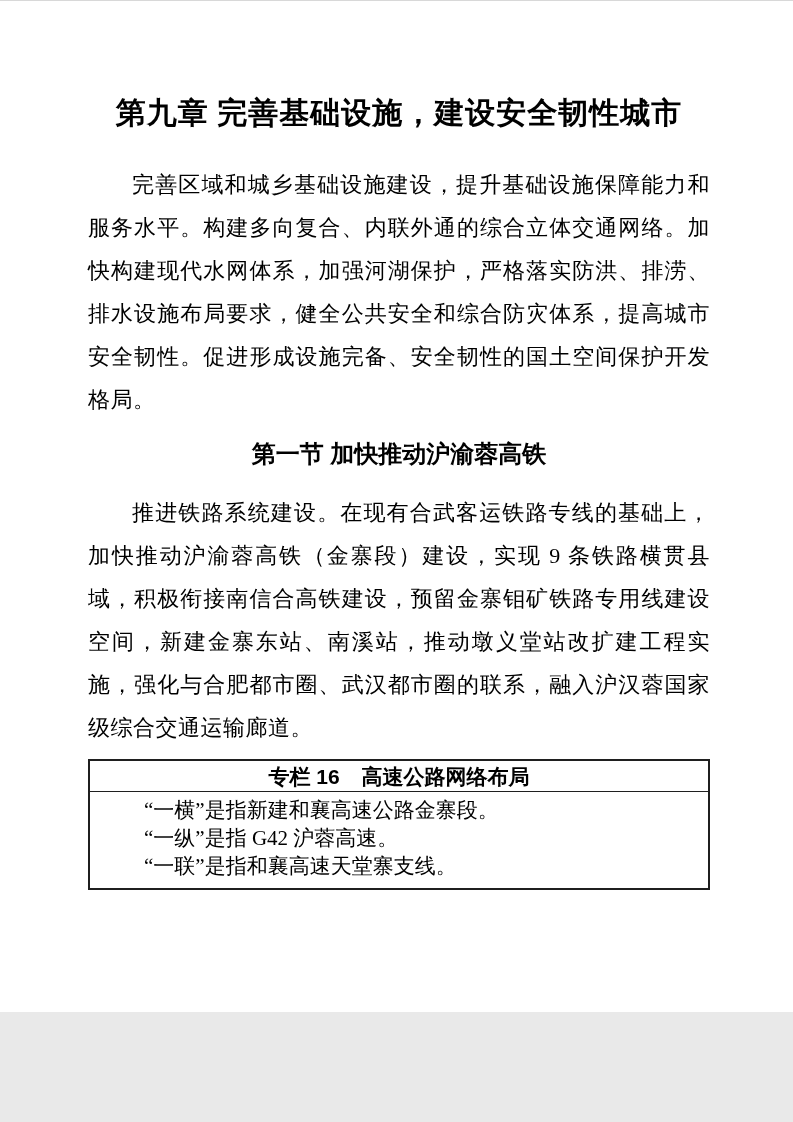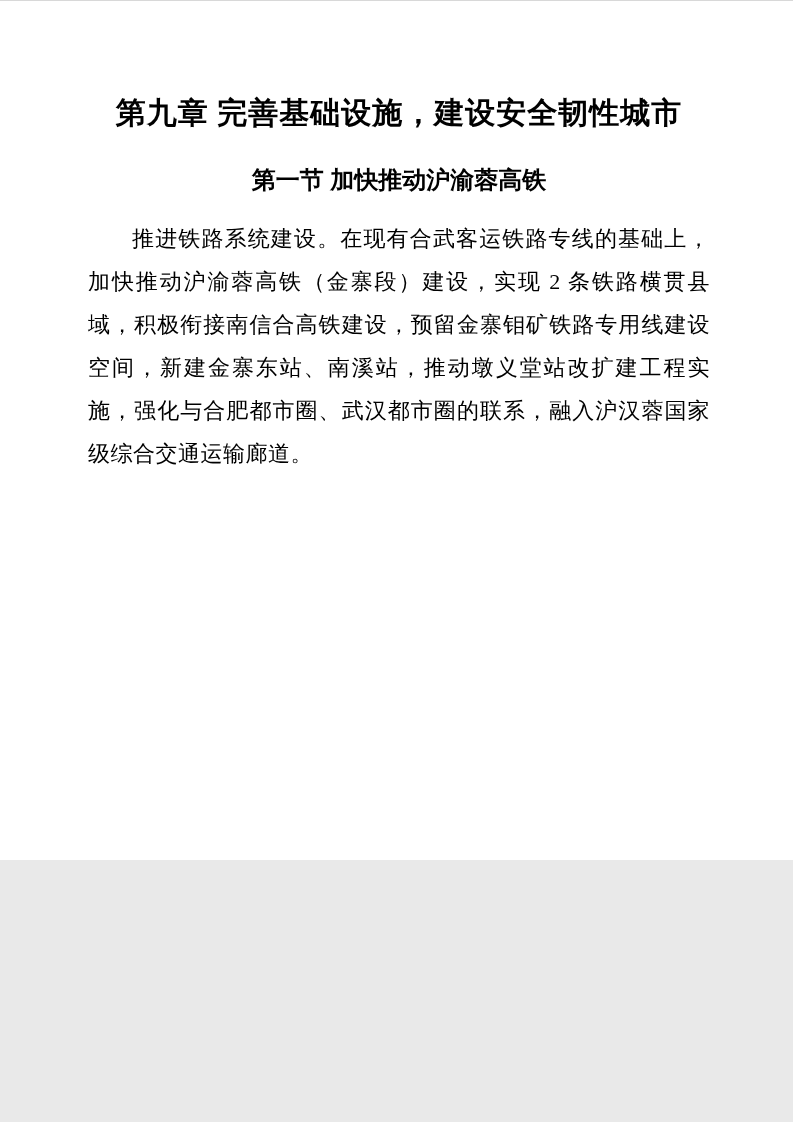--- a/index.html
+++ b/index.html
@@ -1,20 +1,20 @@
 <!DOCTYPE html>
 <html lang="zh"><head>
 <meta charset="utf-8">
 <style>
   * { margin: 0; padding: 0; box-sizing: border-box; }
   html, body { background: #e9e9e9; }
   .page {
     position: relative;
     width: 793px;
-    height: 860px;
+    height: 1012px;
     margin: 0 auto;
     background: #ffffff;
     color: #000000;
     font-family: "Liberation Serif", "DejaVu Serif", serif;
     padding: 88px 83px 0 88px;
     overflow: hidden;
     border-top: 1px solid #d8d8d8;
   }
   .chapter-title {
     font-size: 30px;
@@ -71,22 +71,33 @@
     font-family: Liberation Serif, serif;
   }
 </style>
 </head>
 <body>
 
 <div class="page">
 
   <h1 class="chapter-title">第九章 完善基础设施，建设安全韧性城市</h1>
 
+  <p class="body-para">完善区域和城乡基础设施建设，提升基础设施保障能力和服务水平。构建多向复合、内联外通的综合立体交通网络。加快构建现代水网体系，加强河湖保护，严格落实防洪、排涝、排水设施布局要求，健全公共安全和综合防灾体系，提高城市安全韧性。促进形成设施完备、安全韧性的国土空间保护开发格局。</p>
 
   <h2 class="section-title">第一节 加快推动沪渝蓉高铁</h2>
 
-  <p class="body-para">推进铁路系统建设。在现有合武客运铁路专线的基础上，加快推动沪渝蓉高铁（金寨段）建设，实现 2 条铁路横贯县域，积极衔接南信合高铁建设，预留金寨钼矿铁路专用线建设空间，新建金寨东站、南溪站，推动墩义堂站改扩建工程实施，强化与合肥都市圈、武汉都市圈的联系，融入沪汉蓉国家级综合交通运输廊道。</p>
+  <p class="body-para">推进铁路系统建设。在现有合武客运铁路专线的基础上，加快推动沪渝蓉高铁（金寨段）建设，实现 9 条铁路横贯县域，积极衔接南信合高铁建设，预留金寨钼矿铁路专用线建设空间，新建金寨东站、南溪站，推动墩义堂站改扩建工程实施，强化与合肥都市圈、武汉都市圈的联系，融入沪汉蓉国家级综合交通运输廊道。</p>
 
 
+  <div class="feature-box">
+    <div class="feature-box-header">
+      <span class="box-label">专栏 16</span><span>高速公路网络布局</span>
+    </div>
+    <div class="feature-box-body">
+      <p>“一横”是指新建和襄高速公路金寨段。</p>
+      <p>“一纵”是指 G42 沪蓉高速。</p>
+      <p>“一联”是指和襄高速天堂寨支线。</p>
+    </div>
+  </div>
 
   <div class="page-number">68</div>
 
 </div>
 
 </body></html>

